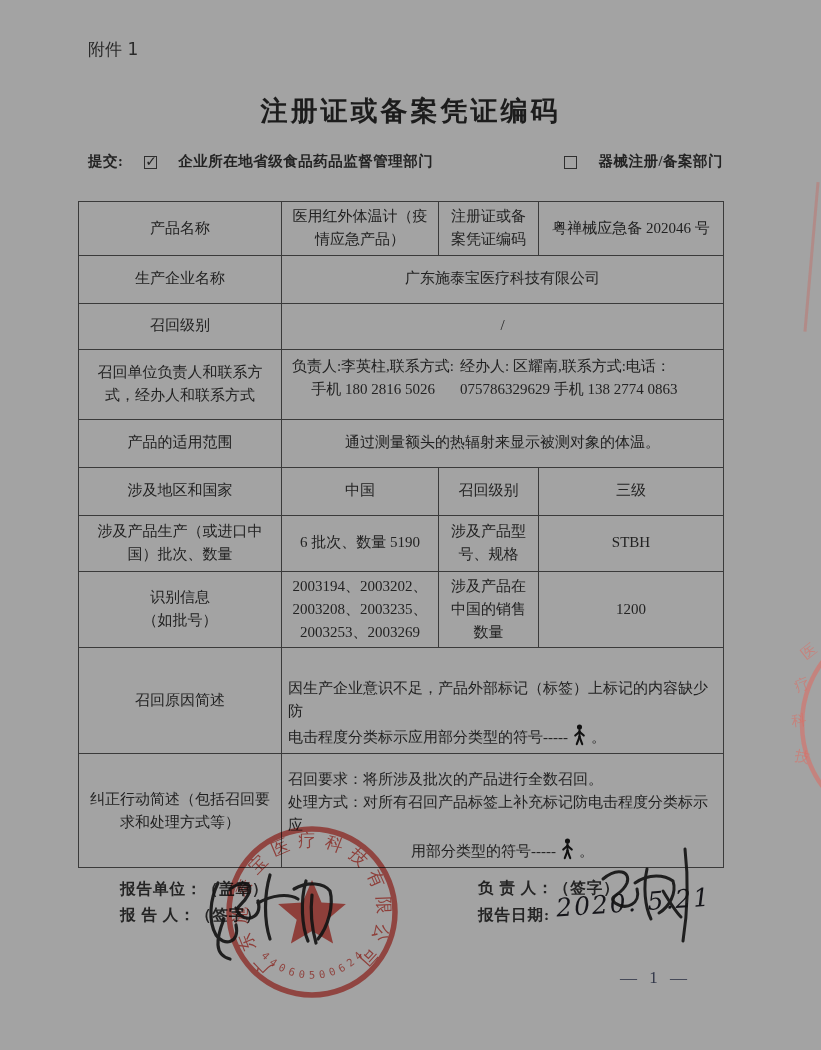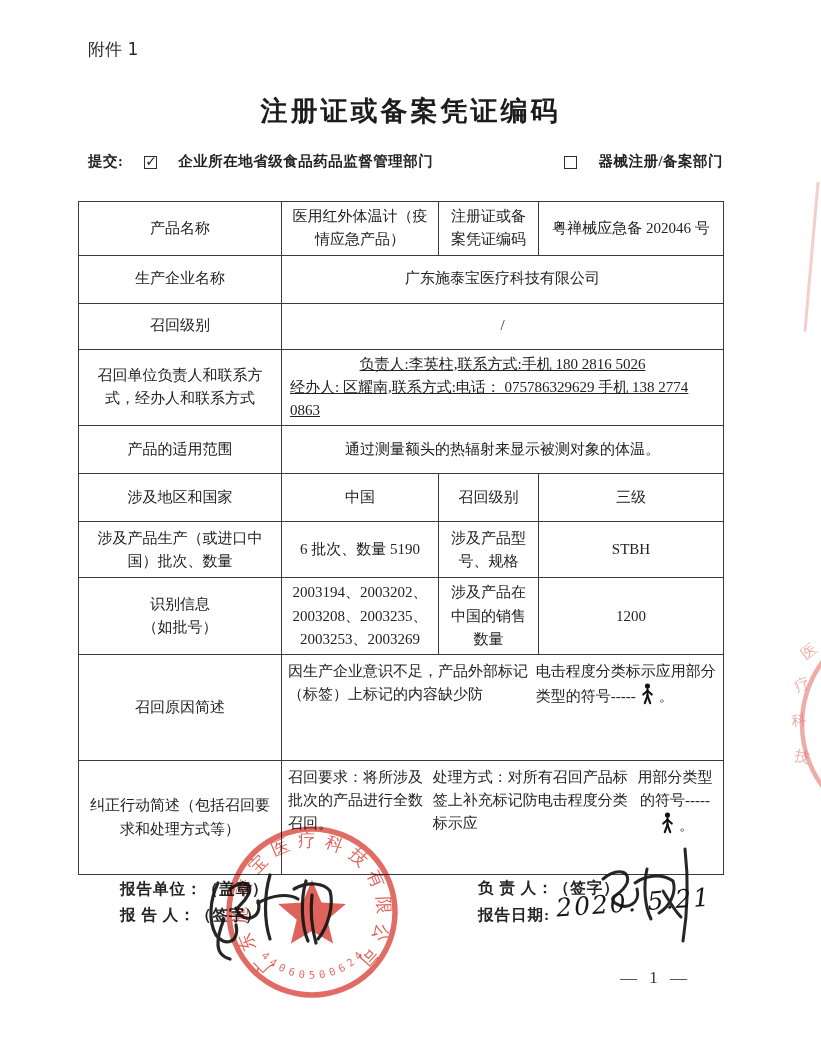--- a/index.html
+++ b/index.html
@@ -1,19 +1,19 @@
 <!DOCTYPE html>
 <html><head>
 <meta charset="utf-8">
 <style>
   * { margin:0; padding:0; box-sizing:border-box; }
   html,body { background:#e8e8e8; }
   .page {
     position:relative; width:821px; height:1050px; margin:0 auto;
-    background:#ffffff; overflow:hidden;
+    background:#a3a3a3; overflow:hidden;
     font-family:"Liberation Serif","DejaVu Serif",serif;
     color:#1f1f1f;
   }
   .attachment { position:absolute; left:88px; top:38px;
     font-family:"DejaVu Sans","Liberation Sans",sans-serif;
     font-size:17px; color:#2a2a2a; }
   .doc-title { position:absolute; left:0; top:93px; width:100%;
     text-align:center; font-family:"DejaVu Sans","Liberation Sans",sans-serif;
     font-weight:bold; font-size:27px; letter-spacing:3px; color:#1c1c1c; }
   .submit-line { position:absolute; left:88px; top:152px; width:635px;
@@ -24,25 +24,25 @@
     border:1.8px solid #2e2e2e; position:relative; top:1px; background:transparent; }
   .checkbox.checked::after { content:"✓"; position:absolute; left:0px; top:-4px;
     font-size:14px; color:#222; font-family:"DejaVu Sans",sans-serif; }
 
   table.report { position:absolute; left:78px; top:201px; width:645px;
     border-collapse:collapse; table-layout:fixed; }
   table.report td { border:1.6px solid #3a3a3a; text-align:center;
     vertical-align:middle; font-size:15px; line-height:1.55;
     padding:3px 6px; color:#222; }
   td.lbl { padding:3px 14px; }
-  .sub-lines { display:flex; flex-direction:column; justify-content:space-around;
-    height:100%; min-height:58px;text-decoration:underline; }
+  .sub-lines { display:flex; flex-direction:row; justify-content:space-around;
+    height:100%; min-height:58px; }
   .sub-lines .l1 { text-align:center; }
   .sub-lines .l2 { text-align:left; padding-left:2px; }
-  .spread { display:flex; flex-direction:row; justify-content:flex-end;
+  .spread { display:flex; flex-direction:column; justify-content:flex-end;
     min-height:96px; text-align:left; }
   .spread .center { text-align:center; }
   .sym-line { display:inline; }
   .person-icon { display:inline-block; vertical-align:-4px; margin:0 4px; }
 
   .footer-left { position:absolute; left:88px; top:876px; font-size:15.5px;
     font-weight:bold; letter-spacing:1px; line-height:26px; color:#242424;margin-left:32px; }
   .footer-right { position:absolute; left:478px; top:874px; font-size:15.5px;
     font-weight:bold; letter-spacing:1px; line-height:27px; color:#242424; }
   .page-number { position:absolute; left:620px; top:968px; font-size:17px;

